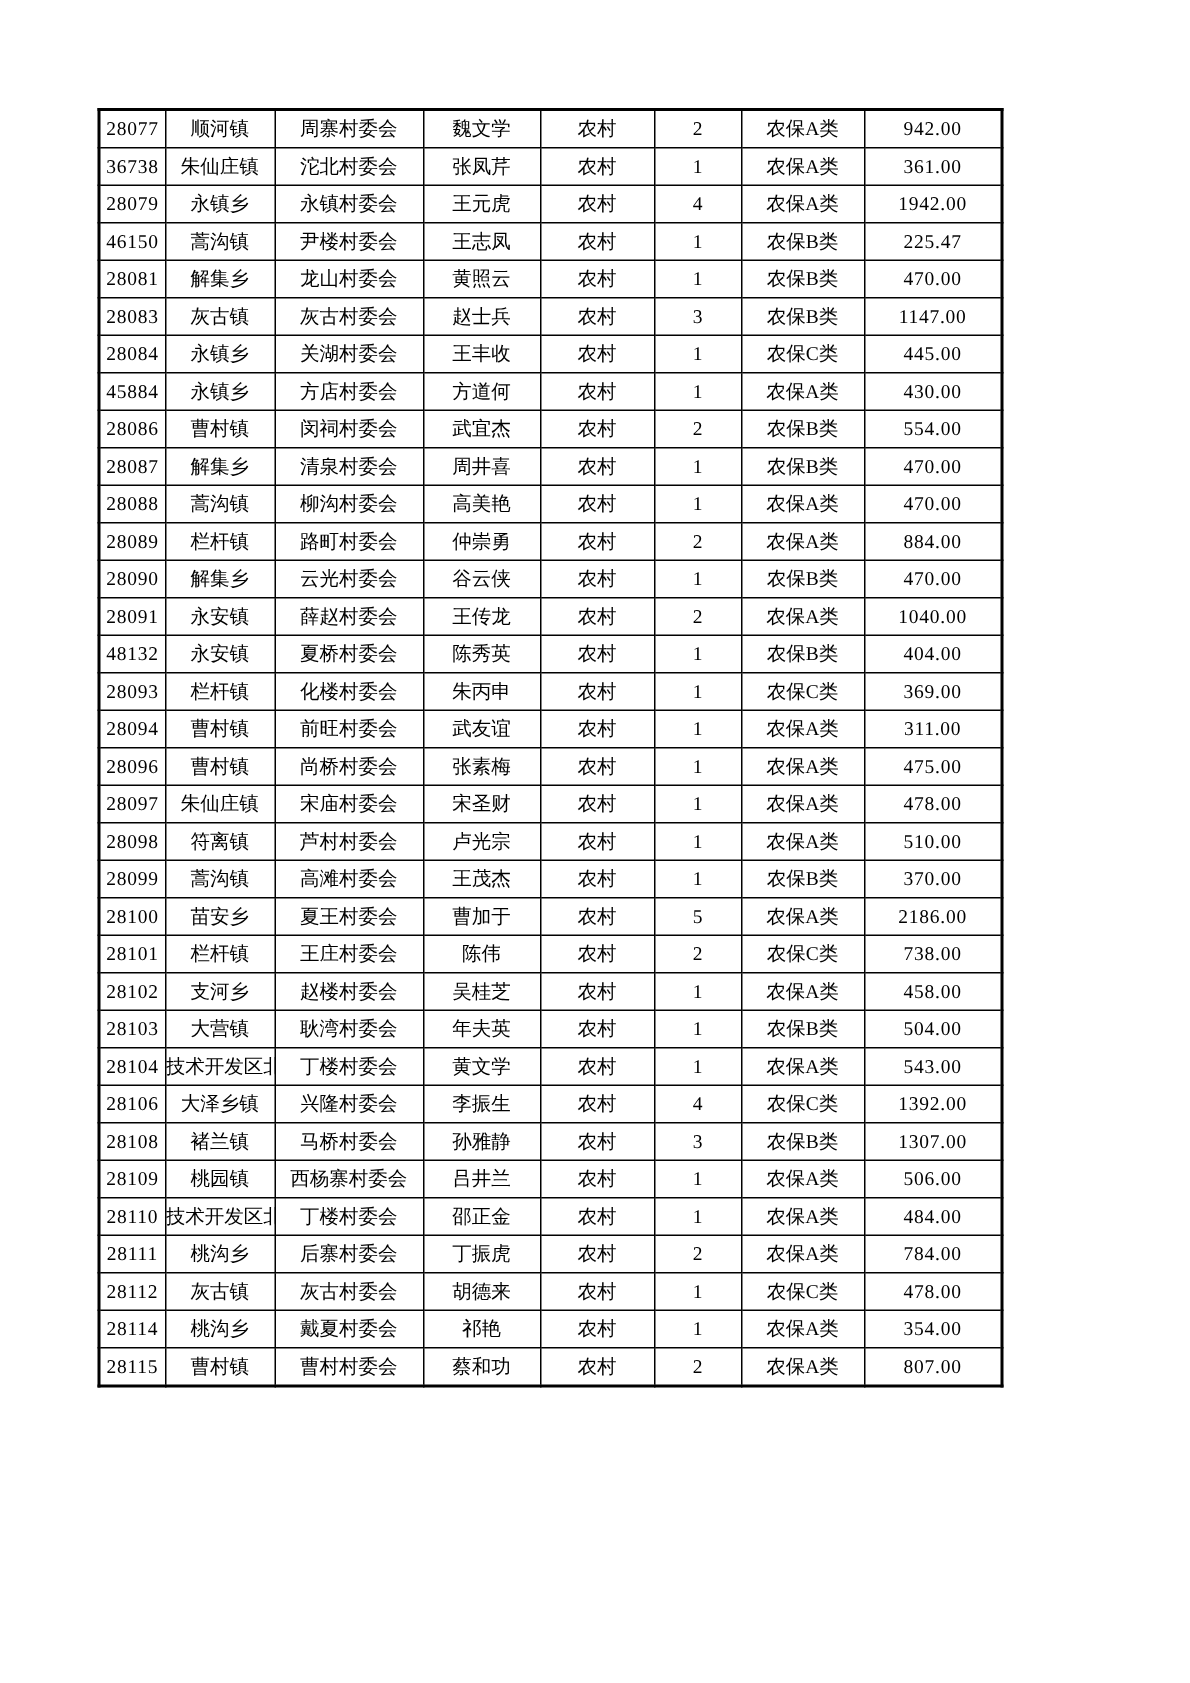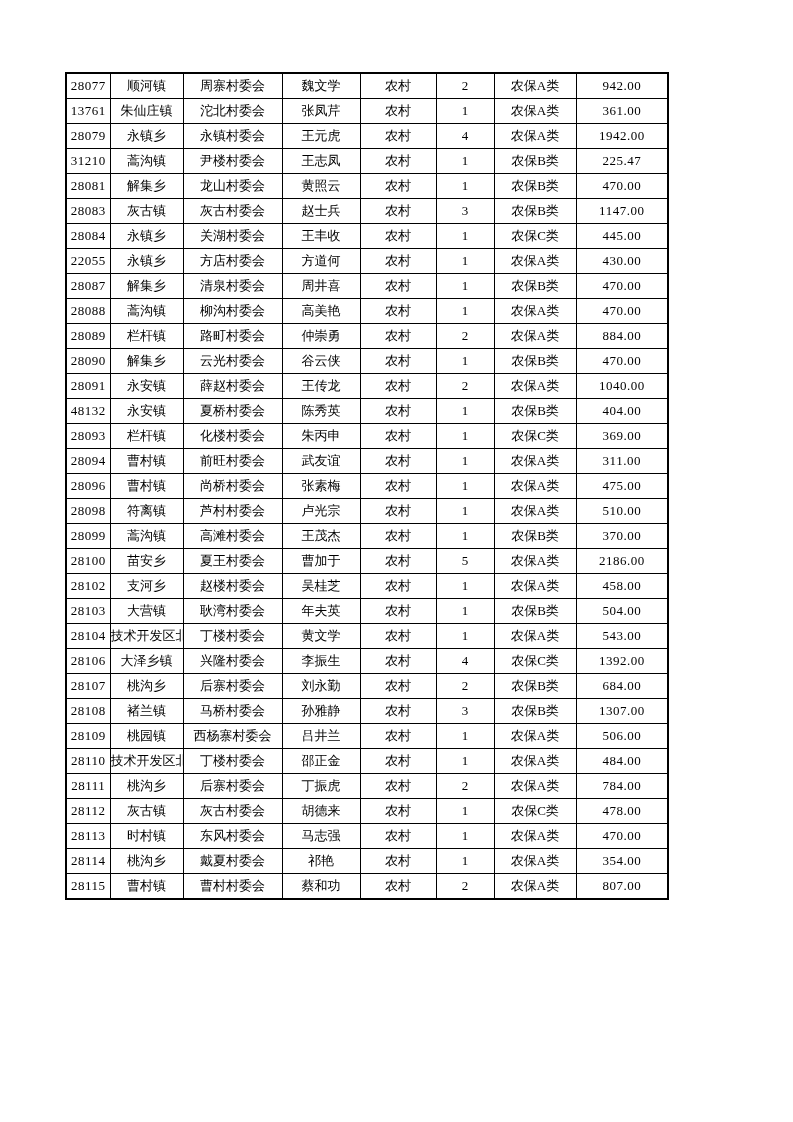--- a/index.html
+++ b/index.html
@@ -68,41 +68,41 @@
           <td class="col-0">28077</td>
           <td class="col-1">顺河镇</td>
           <td class="col-2">周寨村委会</td>
           <td class="col-3">魏文学</td>
           <td class="col-4">农村</td>
           <td class="col-5">2</td>
           <td class="col-6">农保A类</td>
           <td class="col-7">942.00</td>
         </tr>
         <tr>
-          <td class="col-0">13761</td>
+          <td class="col-0">36738</td>
           <td class="col-1">朱仙庄镇</td>
           <td class="col-2">沱北村委会</td>
           <td class="col-3">张凤芹</td>
           <td class="col-4">农村</td>
           <td class="col-5">1</td>
           <td class="col-6">农保A类</td>
           <td class="col-7">361.00</td>
         </tr>
         <tr>
           <td class="col-0">28079</td>
           <td class="col-1">永镇乡</td>
           <td class="col-2">永镇村委会</td>
           <td class="col-3">王元虎</td>
           <td class="col-4">农村</td>
           <td class="col-5">4</td>
           <td class="col-6">农保A类</td>
           <td class="col-7">1942.00</td>
         </tr>
         <tr>
-          <td class="col-0">31210</td>
+          <td class="col-0">46150</td>
           <td class="col-1">蒿沟镇</td>
           <td class="col-2">尹楼村委会</td>
           <td class="col-3">王志凤</td>
           <td class="col-4">农村</td>
           <td class="col-5">1</td>
           <td class="col-6">农保B类</td>
           <td class="col-7">225.47</td>
         </tr>
         <tr>
           <td class="col-0">28081</td>
@@ -128,28 +128,38 @@
           <td class="col-0">28084</td>
           <td class="col-1">永镇乡</td>
           <td class="col-2">关湖村委会</td>
           <td class="col-3">王丰收</td>
           <td class="col-4">农村</td>
           <td class="col-5">1</td>
           <td class="col-6">农保C类</td>
           <td class="col-7">445.00</td>
         </tr>
         <tr>
-          <td class="col-0">22055</td>
+          <td class="col-0">45884</td>
           <td class="col-1">永镇乡</td>
           <td class="col-2">方店村委会</td>
           <td class="col-3">方道何</td>
           <td class="col-4">农村</td>
           <td class="col-5">1</td>
           <td class="col-6">农保A类</td>
           <td class="col-7">430.00</td>
+        </tr>
+        <tr>
+          <td class="col-0">28086</td>
+          <td class="col-1">曹村镇</td>
+          <td class="col-2">闵祠村委会</td>
+          <td class="col-3">武宜杰</td>
+          <td class="col-4">农村</td>
+          <td class="col-5">2</td>
+          <td class="col-6">农保B类</td>
+          <td class="col-7">554.00</td>
         </tr>
         <tr>
           <td class="col-0">28087</td>
           <td class="col-1">解集乡</td>
           <td class="col-2">清泉村委会</td>
           <td class="col-3">周井喜</td>
           <td class="col-4">农村</td>
           <td class="col-5">1</td>
           <td class="col-6">农保B类</td>
           <td class="col-7">470.00</td>
@@ -228,20 +238,30 @@
           <td class="col-0">28096</td>
           <td class="col-1">曹村镇</td>
           <td class="col-2">尚桥村委会</td>
           <td class="col-3">张素梅</td>
           <td class="col-4">农村</td>
           <td class="col-5">1</td>
           <td class="col-6">农保A类</td>
           <td class="col-7">475.00</td>
         </tr>
         <tr>
+          <td class="col-0">28097</td>
+          <td class="col-1">朱仙庄镇</td>
+          <td class="col-2">宋庙村委会</td>
+          <td class="col-3">宋圣财</td>
+          <td class="col-4">农村</td>
+          <td class="col-5">1</td>
+          <td class="col-6">农保A类</td>
+          <td class="col-7">478.00</td>
+        </tr>
+        <tr>
           <td class="col-0">28098</td>
           <td class="col-1">符离镇</td>
           <td class="col-2">芦村村委会</td>
           <td class="col-3">卢光宗</td>
           <td class="col-4">农村</td>
           <td class="col-5">1</td>
           <td class="col-6">农保A类</td>
           <td class="col-7">510.00</td>
         </tr>
         <tr>
@@ -258,20 +278,30 @@
           <td class="col-0">28100</td>
           <td class="col-1">苗安乡</td>
           <td class="col-2">夏王村委会</td>
           <td class="col-3">曹加于</td>
           <td class="col-4">农村</td>
           <td class="col-5">5</td>
           <td class="col-6">农保A类</td>
           <td class="col-7">2186.00</td>
         </tr>
         <tr>
+          <td class="col-0">28101</td>
+          <td class="col-1">栏杆镇</td>
+          <td class="col-2">王庄村委会</td>
+          <td class="col-3">陈伟</td>
+          <td class="col-4">农村</td>
+          <td class="col-5">2</td>
+          <td class="col-6">农保C类</td>
+          <td class="col-7">738.00</td>
+        </tr>
+        <tr>
           <td class="col-0">28102</td>
           <td class="col-1">支河乡</td>
           <td class="col-2">赵楼村委会</td>
           <td class="col-3">吴桂芝</td>
           <td class="col-4">农村</td>
           <td class="col-5">1</td>
           <td class="col-6">农保A类</td>
           <td class="col-7">458.00</td>
         </tr>
         <tr>
@@ -298,30 +328,20 @@
           <td class="col-0">28106</td>
           <td class="col-1">大泽乡镇</td>
           <td class="col-2">兴隆村委会</td>
           <td class="col-3">李振生</td>
           <td class="col-4">农村</td>
           <td class="col-5">4</td>
           <td class="col-6">农保C类</td>
           <td class="col-7">1392.00</td>
         </tr>
         <tr>
-          <td class="col-0">28107</td>
-          <td class="col-1">桃沟乡</td>
-          <td class="col-2">后寨村委会</td>
-          <td class="col-3">刘永勤</td>
-          <td class="col-4">农村</td>
-          <td class="col-5">2</td>
-          <td class="col-6">农保B类</td>
-          <td class="col-7">684.00</td>
-        </tr>
-        <tr>
           <td class="col-0">28108</td>
           <td class="col-1">褚兰镇</td>
           <td class="col-2">马桥村委会</td>
           <td class="col-3">孙雅静</td>
           <td class="col-4">农村</td>
           <td class="col-5">3</td>
           <td class="col-6">农保B类</td>
           <td class="col-7">1307.00</td>
         </tr>
         <tr>
@@ -356,30 +376,20 @@
         </tr>
         <tr>
           <td class="col-0">28112</td>
           <td class="col-1">灰古镇</td>
           <td class="col-2">灰古村委会</td>
           <td class="col-3">胡德来</td>
           <td class="col-4">农村</td>
           <td class="col-5">1</td>
           <td class="col-6">农保C类</td>
           <td class="col-7">478.00</td>
-        </tr>
-        <tr>
-          <td class="col-0">28113</td>
-          <td class="col-1">时村镇</td>
-          <td class="col-2">东风村委会</td>
-          <td class="col-3">马志强</td>
-          <td class="col-4">农村</td>
-          <td class="col-5">1</td>
-          <td class="col-6">农保A类</td>
-          <td class="col-7">470.00</td>
         </tr>
         <tr>
           <td class="col-0">28114</td>
           <td class="col-1">桃沟乡</td>
           <td class="col-2">戴夏村委会</td>
           <td class="col-3">祁艳</td>
           <td class="col-4">农村</td>
           <td class="col-5">1</td>
           <td class="col-6">农保A类</td>
           <td class="col-7">354.00</td>

